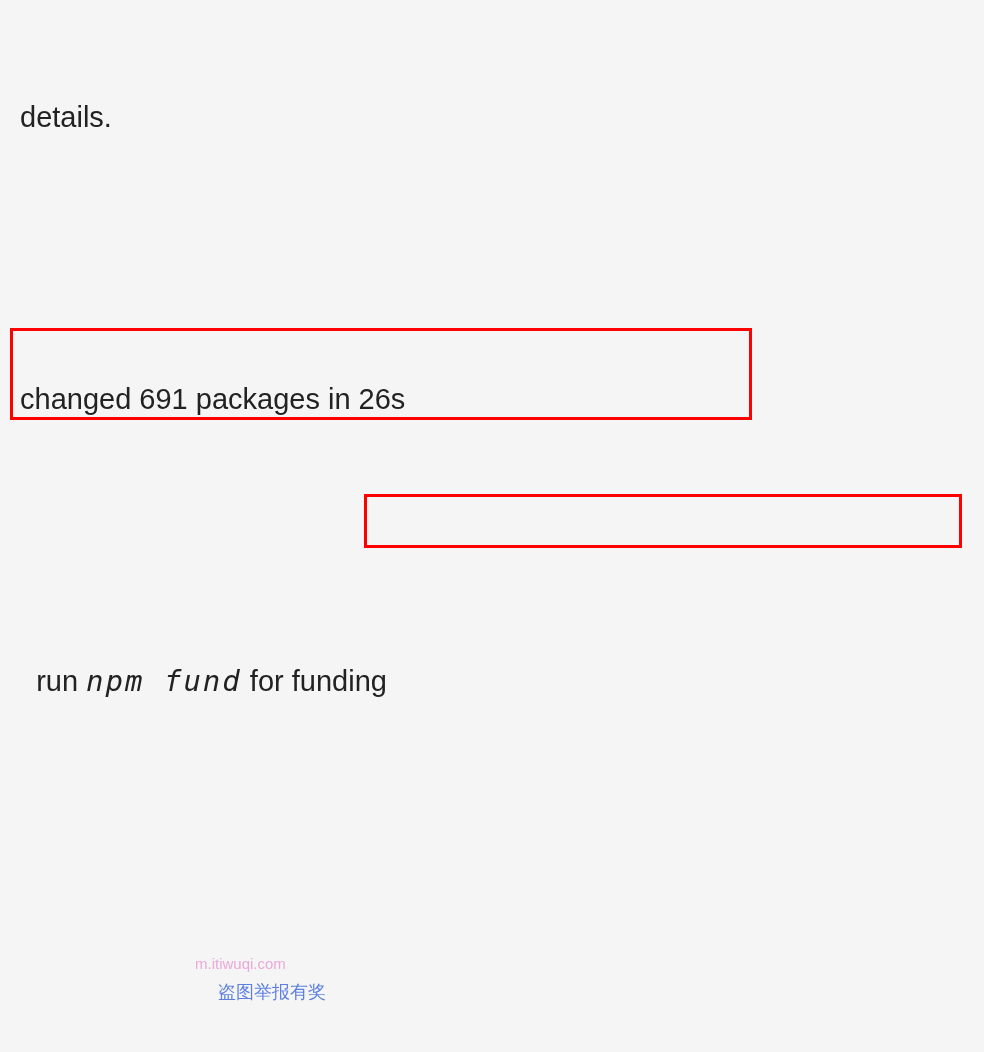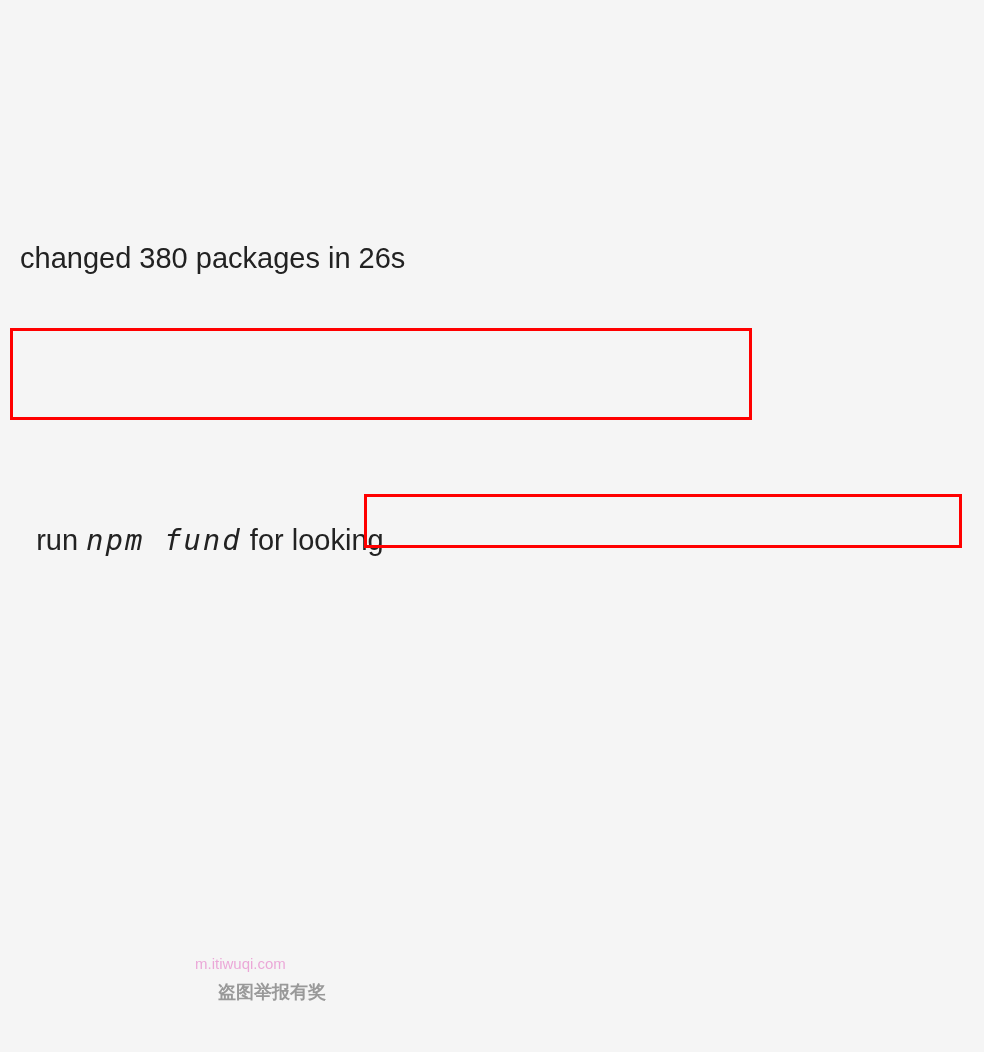--- a/index.html
+++ b/index.html
@@ -55,33 +55,34 @@
       font-size: 15px;
       color: #e369c0;
       opacity: 0.55;
       font-weight: 400;
     }
     .watermark-2 {
       position: absolute;
       left: 218px;
       top: 978px;
       font-size: 18px;
-      color: #737373;
+      color: #1d4ed8;
       opacity: 0.7;
-      font-weight: 700;
+      font-weight: 400;
     }
   </style>
 </head>
 <body>
 
 <div class="terminal">
+  <span class="line">details.</span>
   <span class="line">&nbsp;</span>
-  <span class="line">changed 380 packages in 26s</span>
+  <span class="line">changed 691 packages in 26s</span>
   <span class="line">&nbsp;</span>
-  <span class="line"><span>  run </span><span class="mono">npm fund</span><span> for looking</span></span>
+  <span class="line"><span>  run </span><span class="mono">npm fund</span><span> for funding</span></span>
   
   
   
   
   
   
   
   
   
   

